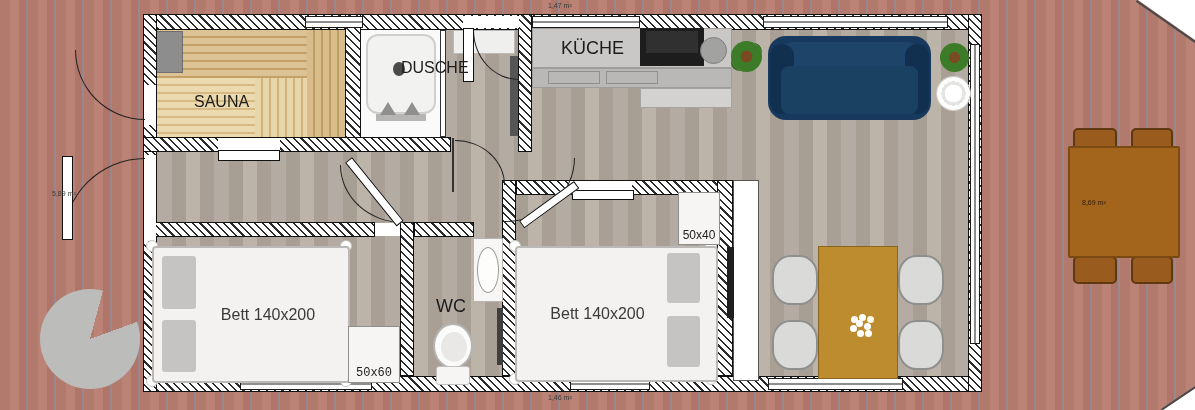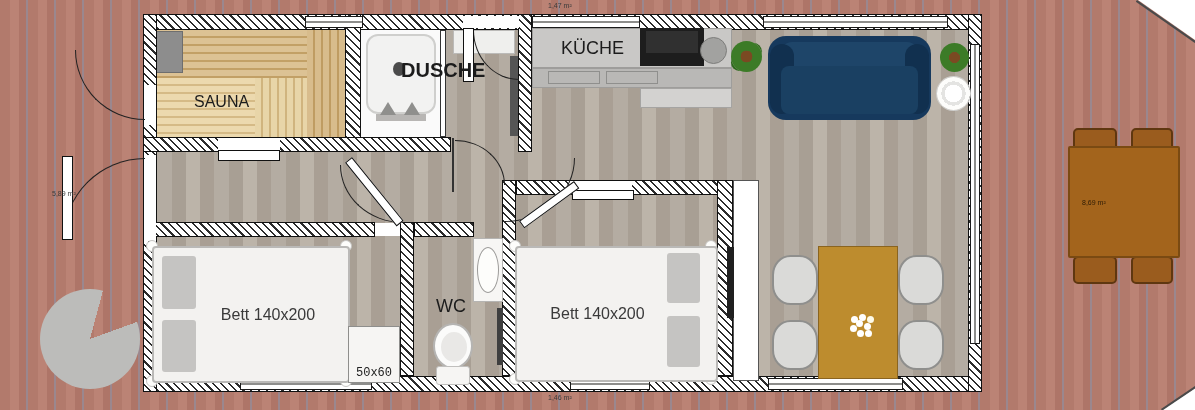--- a/index.html
+++ b/index.html
@@ -159,20 +159,23 @@
 
   <div class="abs post" style="left:509px;top:240px;"></div>
   <div class="abs post" style="left:705px;top:240px;"></div>
   <div class="abs post" style="left:509px;top:373px;"></div>
   <div class="abs post" style="left:705px;top:373px;"></div>
   <div class="abs bedframe" style="left:515px;top:246px;width:203px;height:136px;">
     <span style="font-size:16px;color:#3a3a3a;margin-right:38px;">Bett 140x200</span>
   </div>
   <div class="abs pillow" style="left:667px;top:253px;width:33px;height:50px;"></div>
   <div class="abs pillow" style="left:667px;top:316px;width:33px;height:51px;"></div>
+  <div class="abs cab" style="left:678px;top:192px;width:42px;height:53px;">
+    <span class="cl">50x40</span>
+  </div>
   <div class="abs" style="left:727px;top:247px;width:7px;height:71px;background:#1f1f1f;"></div>
 
   <div class="abs" style="left:473px;top:238px;width:30px;height:64px;background:#f7f6f4;border:1px solid #b5b4b2;"></div>
   <div class="abs" style="left:477px;top:247px;width:22px;height:46px;background:#fdfdfb;border:1.5px solid #9c9b99;border-radius:50%;"></div>
   <div class="abs" style="left:433px;top:323px;width:40px;height:46px;background:#fbfbfa;border:2px solid #b5b4b2;border-radius:50%;"></div>
   <div class="abs" style="left:441px;top:332px;width:26px;height:30px;background:#e9e8e6;border-radius:50%;"></div>
   <div class="abs" style="left:436px;top:366px;width:34px;height:19px;background:#f6f5f3;border:1px solid #c0bfbd;border-radius:3px;"></div>
   <div class="abs" style="left:497px;top:308px;width:6px;height:57px;background:#3f3f3f;"></div>
 
   <div class="abs arc" style="left:75px;top:50px;width:70px;height:70px;border-left-width:1.5px;border-bottom-width:1.5px;border-bottom-left-radius:100% 100%;"></div>
@@ -184,21 +187,21 @@
 
   <div class="abs leaf" style="left:218px;top:150px;width:62px;height:11px;"></div>
   <div class="abs leaf" style="left:572px;top:190px;width:62px;height:10px;"></div>
   <div class="abs leaf" style="left:62px;top:156px;width:11px;height:84px;"></div>
   <div class="abs leaf" style="left:463px;top:28px;width:11px;height:54px;"></div>
   <div class="abs leaf leaf-diag" style="left:352px;top:157px;width:82px;height:9px;transform:rotate(51deg);"></div>
   <div class="abs leaf leaf-diag" style="left:519px;top:221px;width:68px;height:9px;transform:rotate(-36deg);"></div>
   <div class="abs" style="left:452px;top:138px;width:2px;height:54px;background:#333;"></div>
 
   <div class="label" style="left:194px;top:93px;font-size:16px;">SAUNA</div>
-  <div class="label" style="left:401px;top:59px;font-size:20px;font-weight:bold;">DUSCHE</div>
+  <div class="label" style="left:401px;top:59px;font-size:16px;">DUSCHE</div>
   <div class="label" style="left:561px;top:38px;font-size:18px;">KÜCHE</div>
   <div class="label" style="left:436px;top:296px;font-size:18px;">WC</div>
 
   <div class="label tiny" style="left:548px;top:2px;">1,47 m²</div>
   <div class="label tiny" style="left:52px;top:190px;">5,89 m²</div>
   <div class="label tiny" style="left:548px;top:394px;">1,46 m²</div>
 
 </div>
 
 </body></html>

